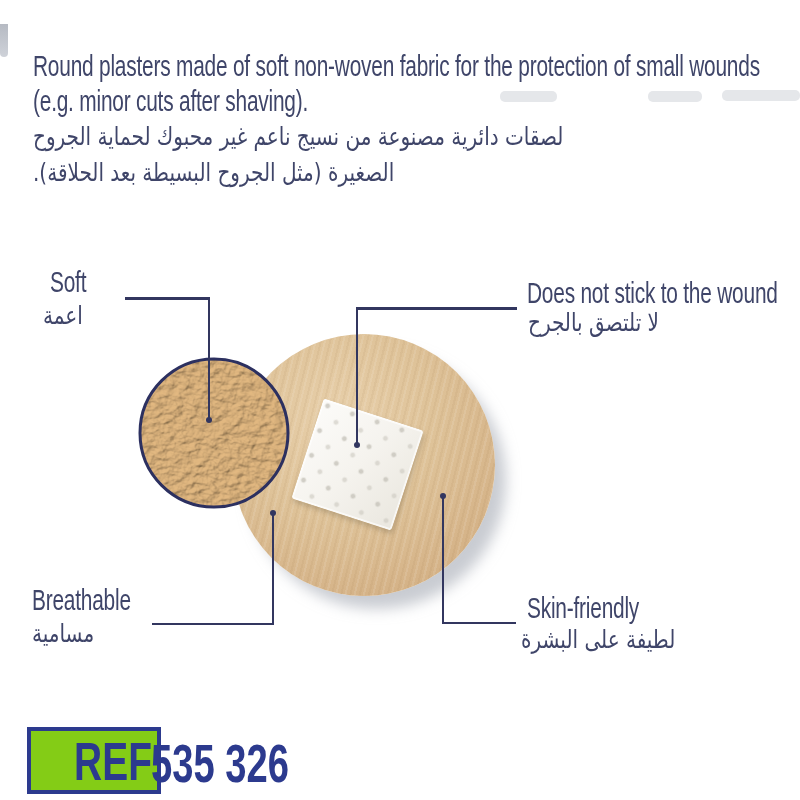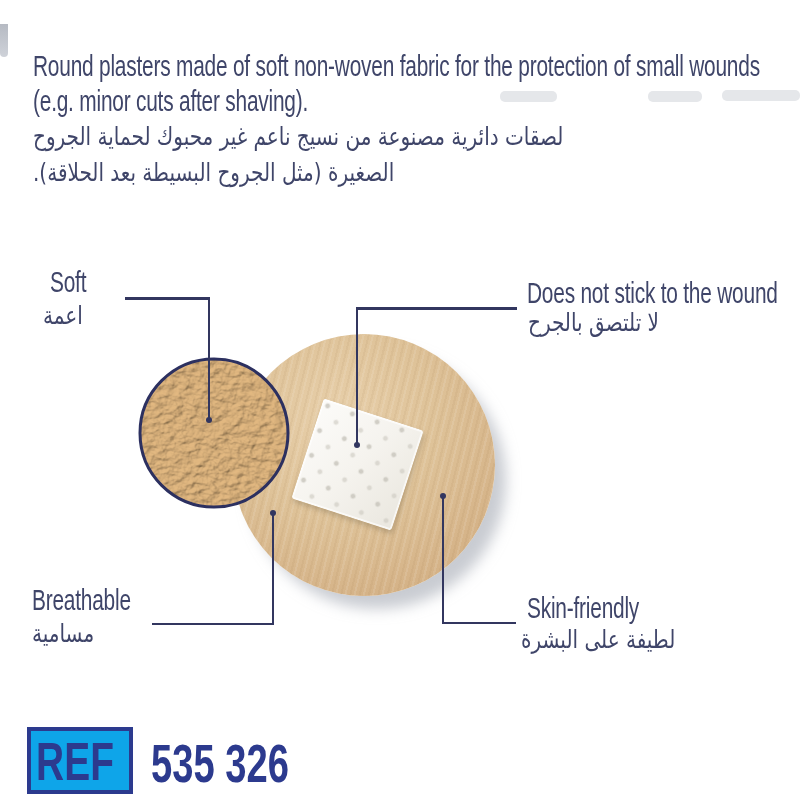--- a/index.html
+++ b/index.html
@@ -44,22 +44,23 @@
       radial-gradient(circle 3px at 6px 6px, rgba(196,193,184,0.75) 0 1.6px, rgba(255,255,255,0) 3.2px) 0 0/26px 26px,
       radial-gradient(circle 3px at 6px 6px, rgba(203,200,191,0.6) 0 1.6px, rgba(255,255,255,0) 3.2px) 13px 13px/26px 26px,
       linear-gradient(118deg, #fcfbf9 0%, #f5f3ee 50%, #eae7df 100%);
     box-shadow:2px 3px 5px rgba(118,102,76,0.35), inset 0 0 0 2px rgba(255,255,255,0.65);
   }
   
   .texture{position:absolute;left:135px;top:330px;}
   
   .ref-box{
     position:absolute;left:27px;top:703px;width:98px;height:59px;
-    border:4px solid #2c3a8e;display:flex;align-items:center;justify-content:flex-end;
-    background:#0ea5e9;
+    border:4px solid #2c3a8e;display:flex;align-items:center;justify-content:flex-start;
+    background:#84cc16;
+    padding-left:28px;
   }
   .ref-label{
     font-size:54px;font-weight:700;color:#2c3a8e;letter-spacing:0;
     transform:scaleX(0.72);transform-origin:center;white-space:nowrap;
   }
   .ref-num{
     position:absolute;left:151px;top:713px;font-size:53px;font-weight:700;color:#2c3a8e;
     transform:scaleX(0.72);transform-origin:left top;white-space:nowrap;line-height:53px;
   }
   

